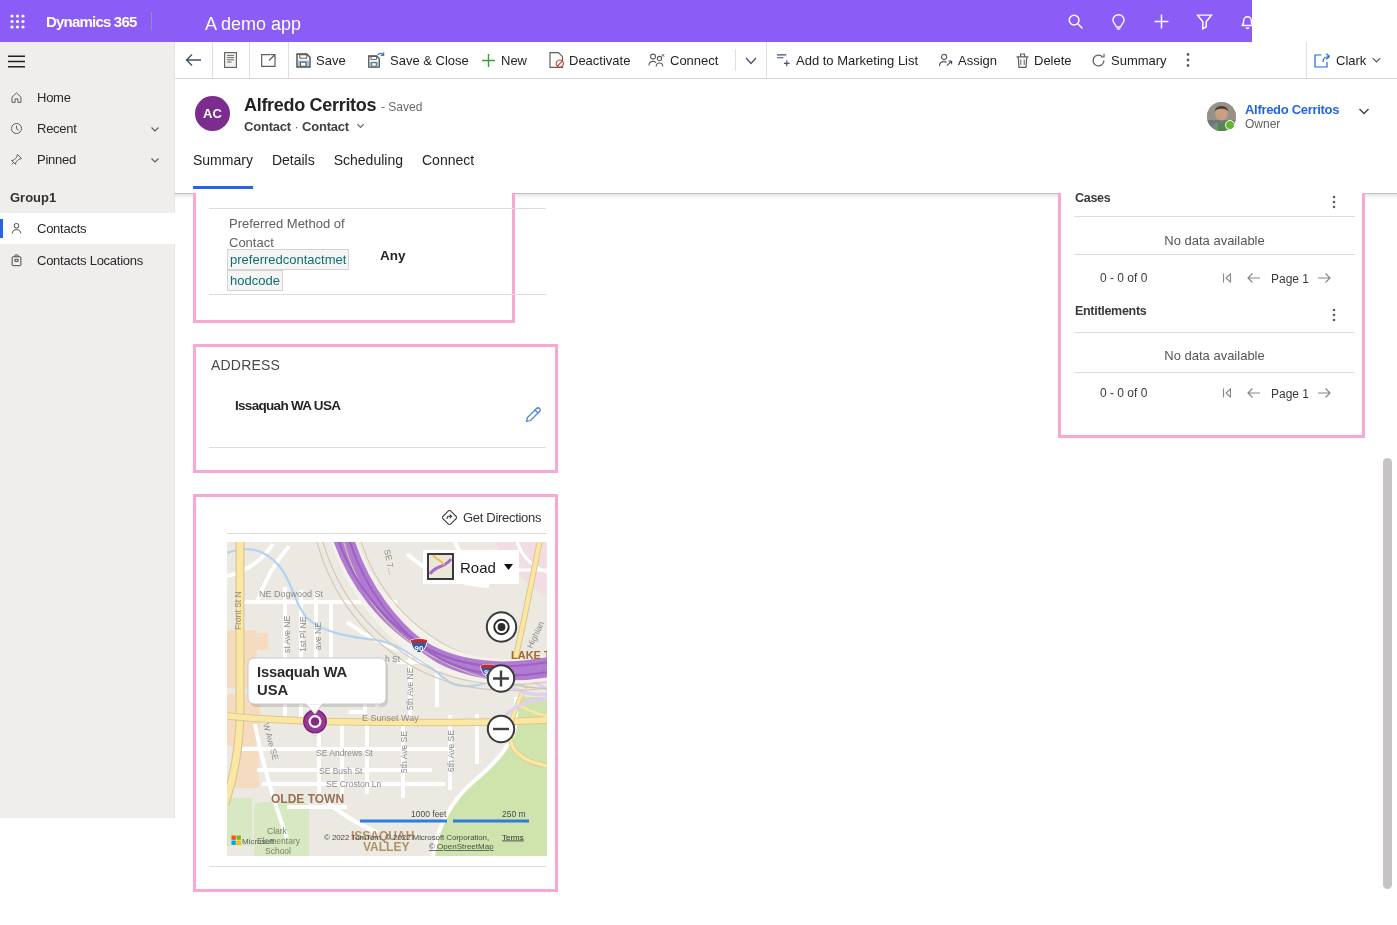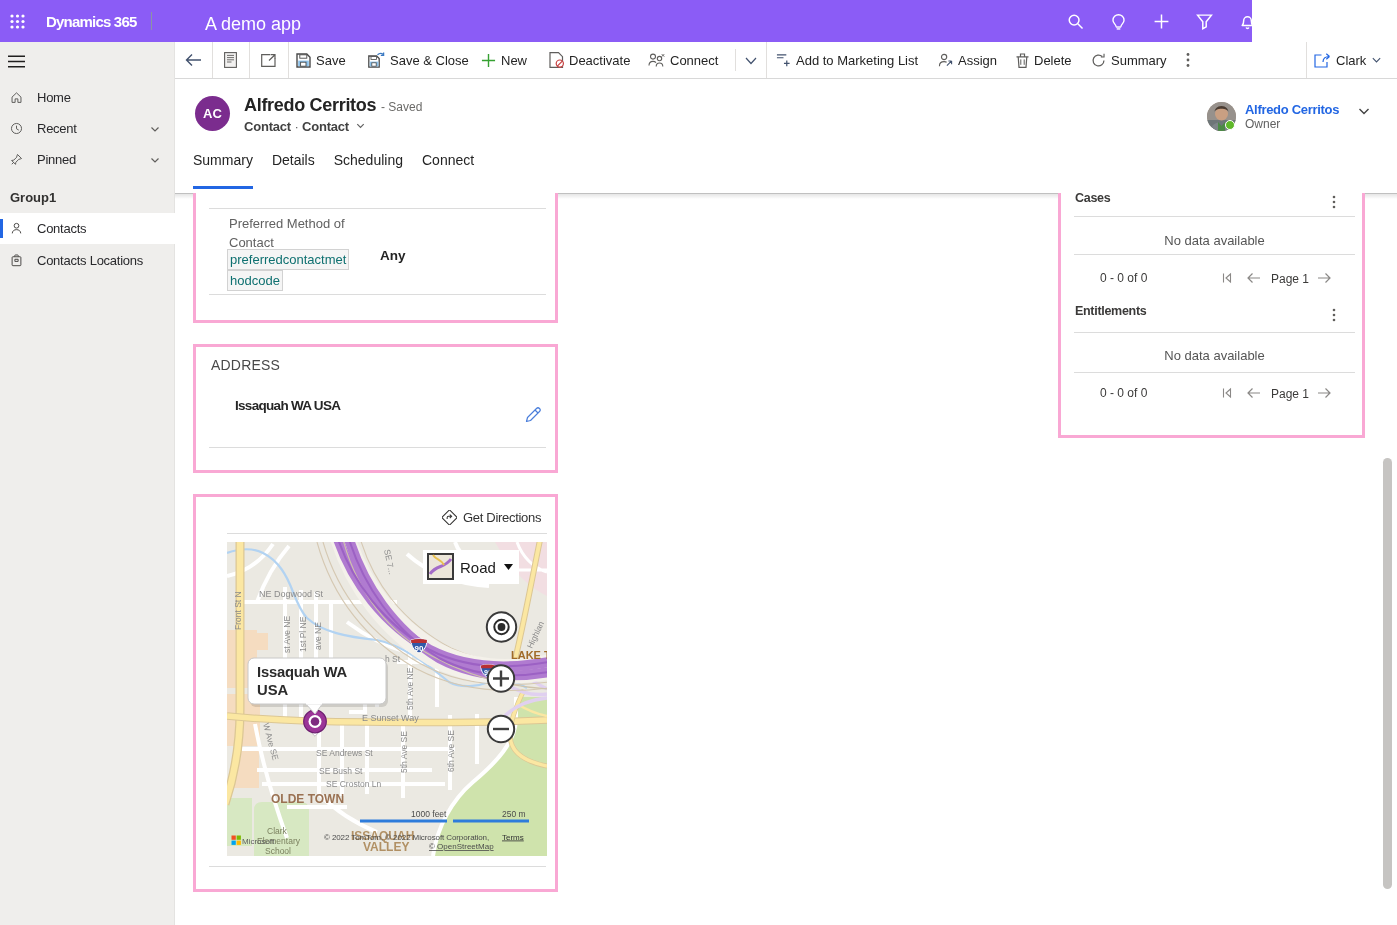--- a/index.html
+++ b/index.html
@@ -8,21 +8,21 @@
   .abs { position:absolute; }
 
   
   #topbar { position:absolute; left:0; top:0; width:1252px; height:42px; background:#8b5cf6; color:#fff; }
   #topbar .brand { position:absolute; left:46px; top:13px; font-size:15px; font-weight:bold; letter-spacing:-0.8px; }
   #topbar .appname { position:absolute; left:165px; top:14px; font-size:18px;margin-left:40px; }
   #topbar .pipe { position:absolute; left:151px; top:12px; width:1px; height:18px; background:#8b94a5; }
   .topicon { position:absolute; top:0; height:42px; display:flex; align-items:center; justify-content:center; width:32px; }
 
   
-  #sidenav { position:absolute; left:0; top:42px; width:175px; height:883px; background:#efeeec; border-right:1px solid #e4e3e1;padding-left:28px; }
+  #sidenav { position:absolute; left:0; top:42px; width:175px; height:776px; background:#efeeec; border-right:1px solid #e4e3e1;padding-left:28px; }
   .navitem { position:absolute; left:0; width:175px; height:31px; display:flex; align-items:center; font-size:13px; color:#29292c; letter-spacing:-0.25px; }
   .navitem .nicon { width:13px; height:13px; margin-left:10px; margin-right:14px; flex:none; }
   .navitem .chev { position:absolute; right:14px; }
   .navgroup { position:absolute; left:10px; font-size:13px; font-weight:bold; color:#323130; }
   .navsel { background:#fff; }
   .navsel::before { content:""; position:absolute; left:0; top:6px; bottom:6px; width:2.5px; background:#2266e3; }
 
   
   #cmdbar { position:absolute; left:175px; top:42px; width:1222px; height:37px; background:#fff; border-bottom:1px solid #d8d8d8; }
   .cmditem { position:absolute; top:0; height:36px; display:flex; align-items:center; gap:5px; font-size:13px; color:#24232.2; color:#242424; }
@@ -311,21 +311,21 @@
   <div class="abs" style="left:1070px; top:23px; font-size:13px; font-weight:bold; color:#2266e3; letter-spacing:-0.3px">Alfredo Cerritos</div>
   <div class="abs" style="left:1070px; top:38px; font-size:12px; color:#616161">Owner</div>
   <svg class="abs" style="left:1182px; top:25px" width="14" height="14" viewBox="0 0 14 14" fill="none" stroke="#424242" stroke-width="1.4">
       <path d="M2.5 5 L7 9.5 L11.5 5"></path>
     </svg>
 </div>
 
 <div id="content">
   <div class="abs" style="left:0; top:0; width:1222px; height:5px; background:linear-gradient(to bottom, rgba(0,0,0,0.10), rgba(0,0,0,0)); pointer-events:none"></div>
 
-  <div class="card" style="left:18px; top:-1px; width:365px; height:130px; border-top:none">
+  <div class="card" style="left:18px; top:-1px; width:322px; height:130px; border-top:none">
     <div class="hr" style="left:13px; top:15px; width:337px"></div>
     <div class="fieldlabel abs" style="left:33px; top:21px; width:125px">Preferred Method of Contact</div>
     <div class="abs" style="left:31px; top:56px; width:120px; font-size:13px; line-height:19px">
       <span class="lbox">preferredcontactmet</span><br><span class="lbox">hodcode</span>
     </div>
     <div class="abs" style="left:184px; top:55px; font-size:13.5px; font-weight:bold; color:#242424">Any</div>
     <div class="hr" style="left:13px; top:101px; width:337px"></div>
   </div>
 
   <div class="card" style="left:18px; top:150px; width:365px; height:129px">

